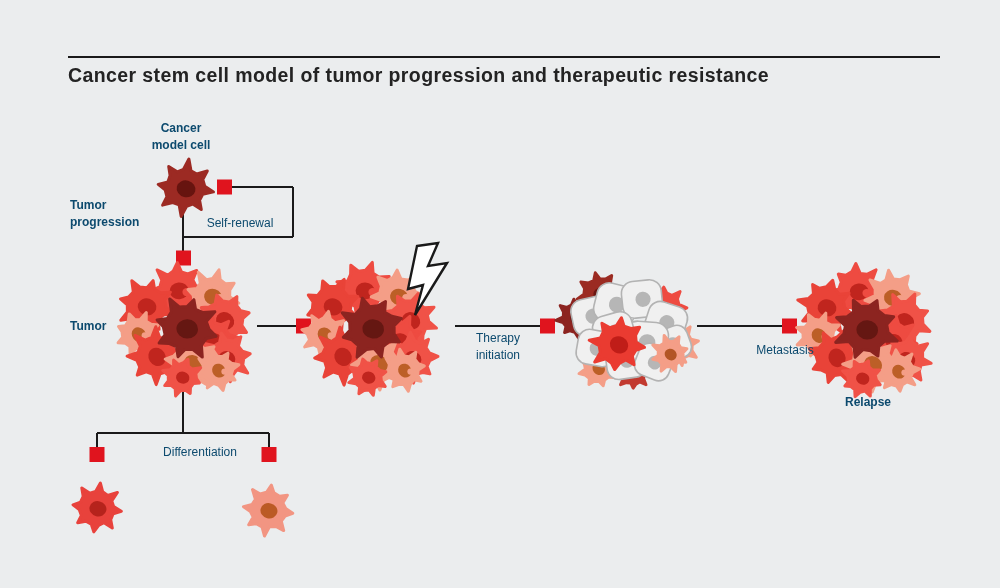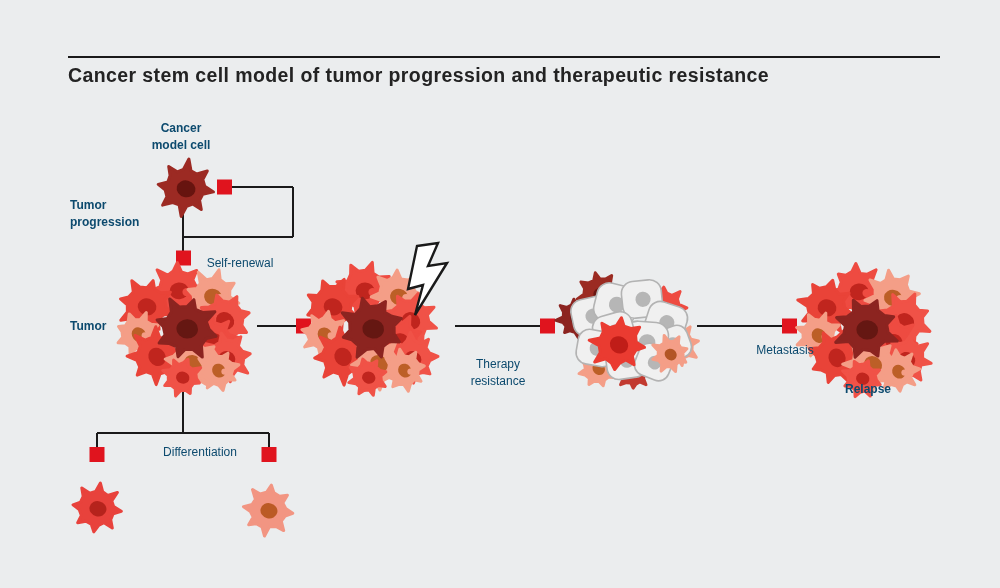--- a/index.html
+++ b/index.html
@@ -312,28 +312,28 @@
   <div class="label bold center" style="left:181px;top:120px;">
     <span>Cancer</span>
     <span>model cell</span>
   </div>
 
   <div class="label bold" style="left:70px;top:197px;">
     <span>Tumor</span>
     <span>progression</span>
   </div>
 
-  <div class="label center" style="left:240px;top:215px;margin-top:40px;">Self-renewal</div>
+  <div class="label center" style="left:240px;top:215px;">Self-renewal</div>
 
   <div class="label bold" style="left:70px;top:318px;">Tumor</div>
 
-  <div class="label center" style="left:498px;top:356px;">
+  <div class="label center" style="left:498px;top:330px;">
     <span>Therapy</span>
-    <span>resistance</span>
+    <span>initiation</span>
   </div>
 
   <div class="label center" style="left:785px;top:342px;">Metastasis</div>
 
-  <div class="label bold center" style="left:868px;top:381px;text-align:center;">Relapse</div>
+  <div class="label bold center" style="left:868px;top:394px;text-align:center;">Relapse</div>
 
   <div class="label center" style="left:200px;top:444px;">Differentiation</div>
 
 </div>
 
 </body></html>

